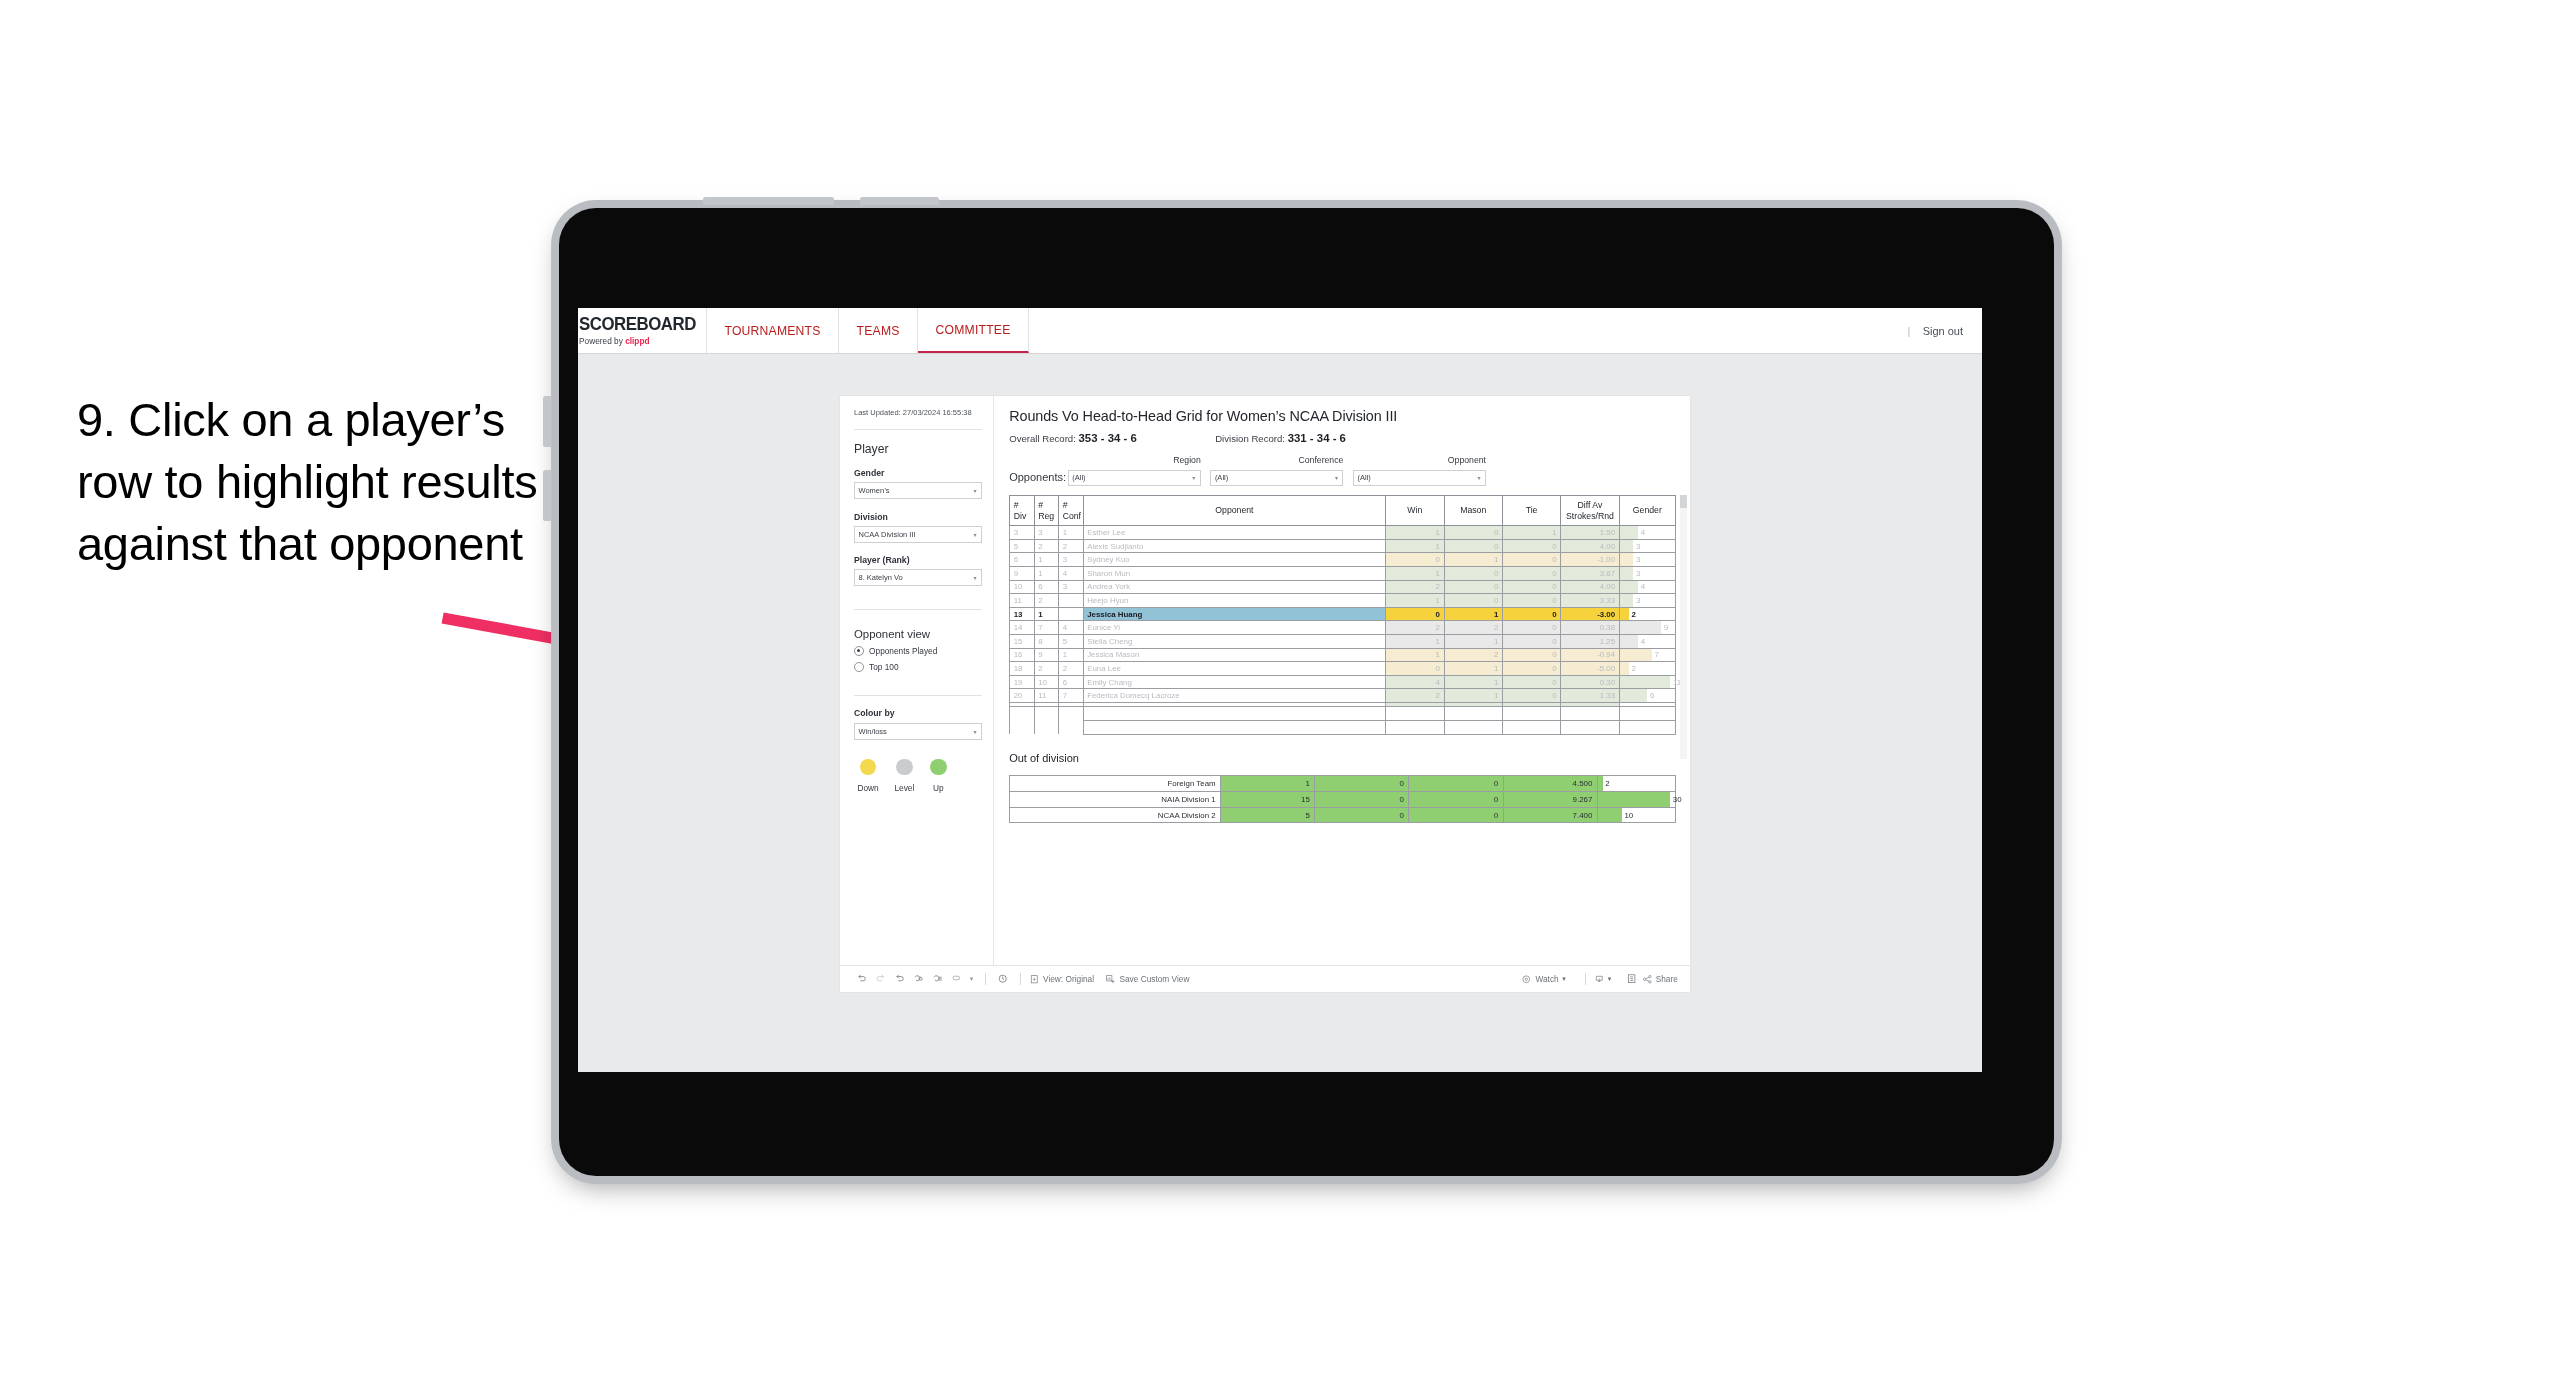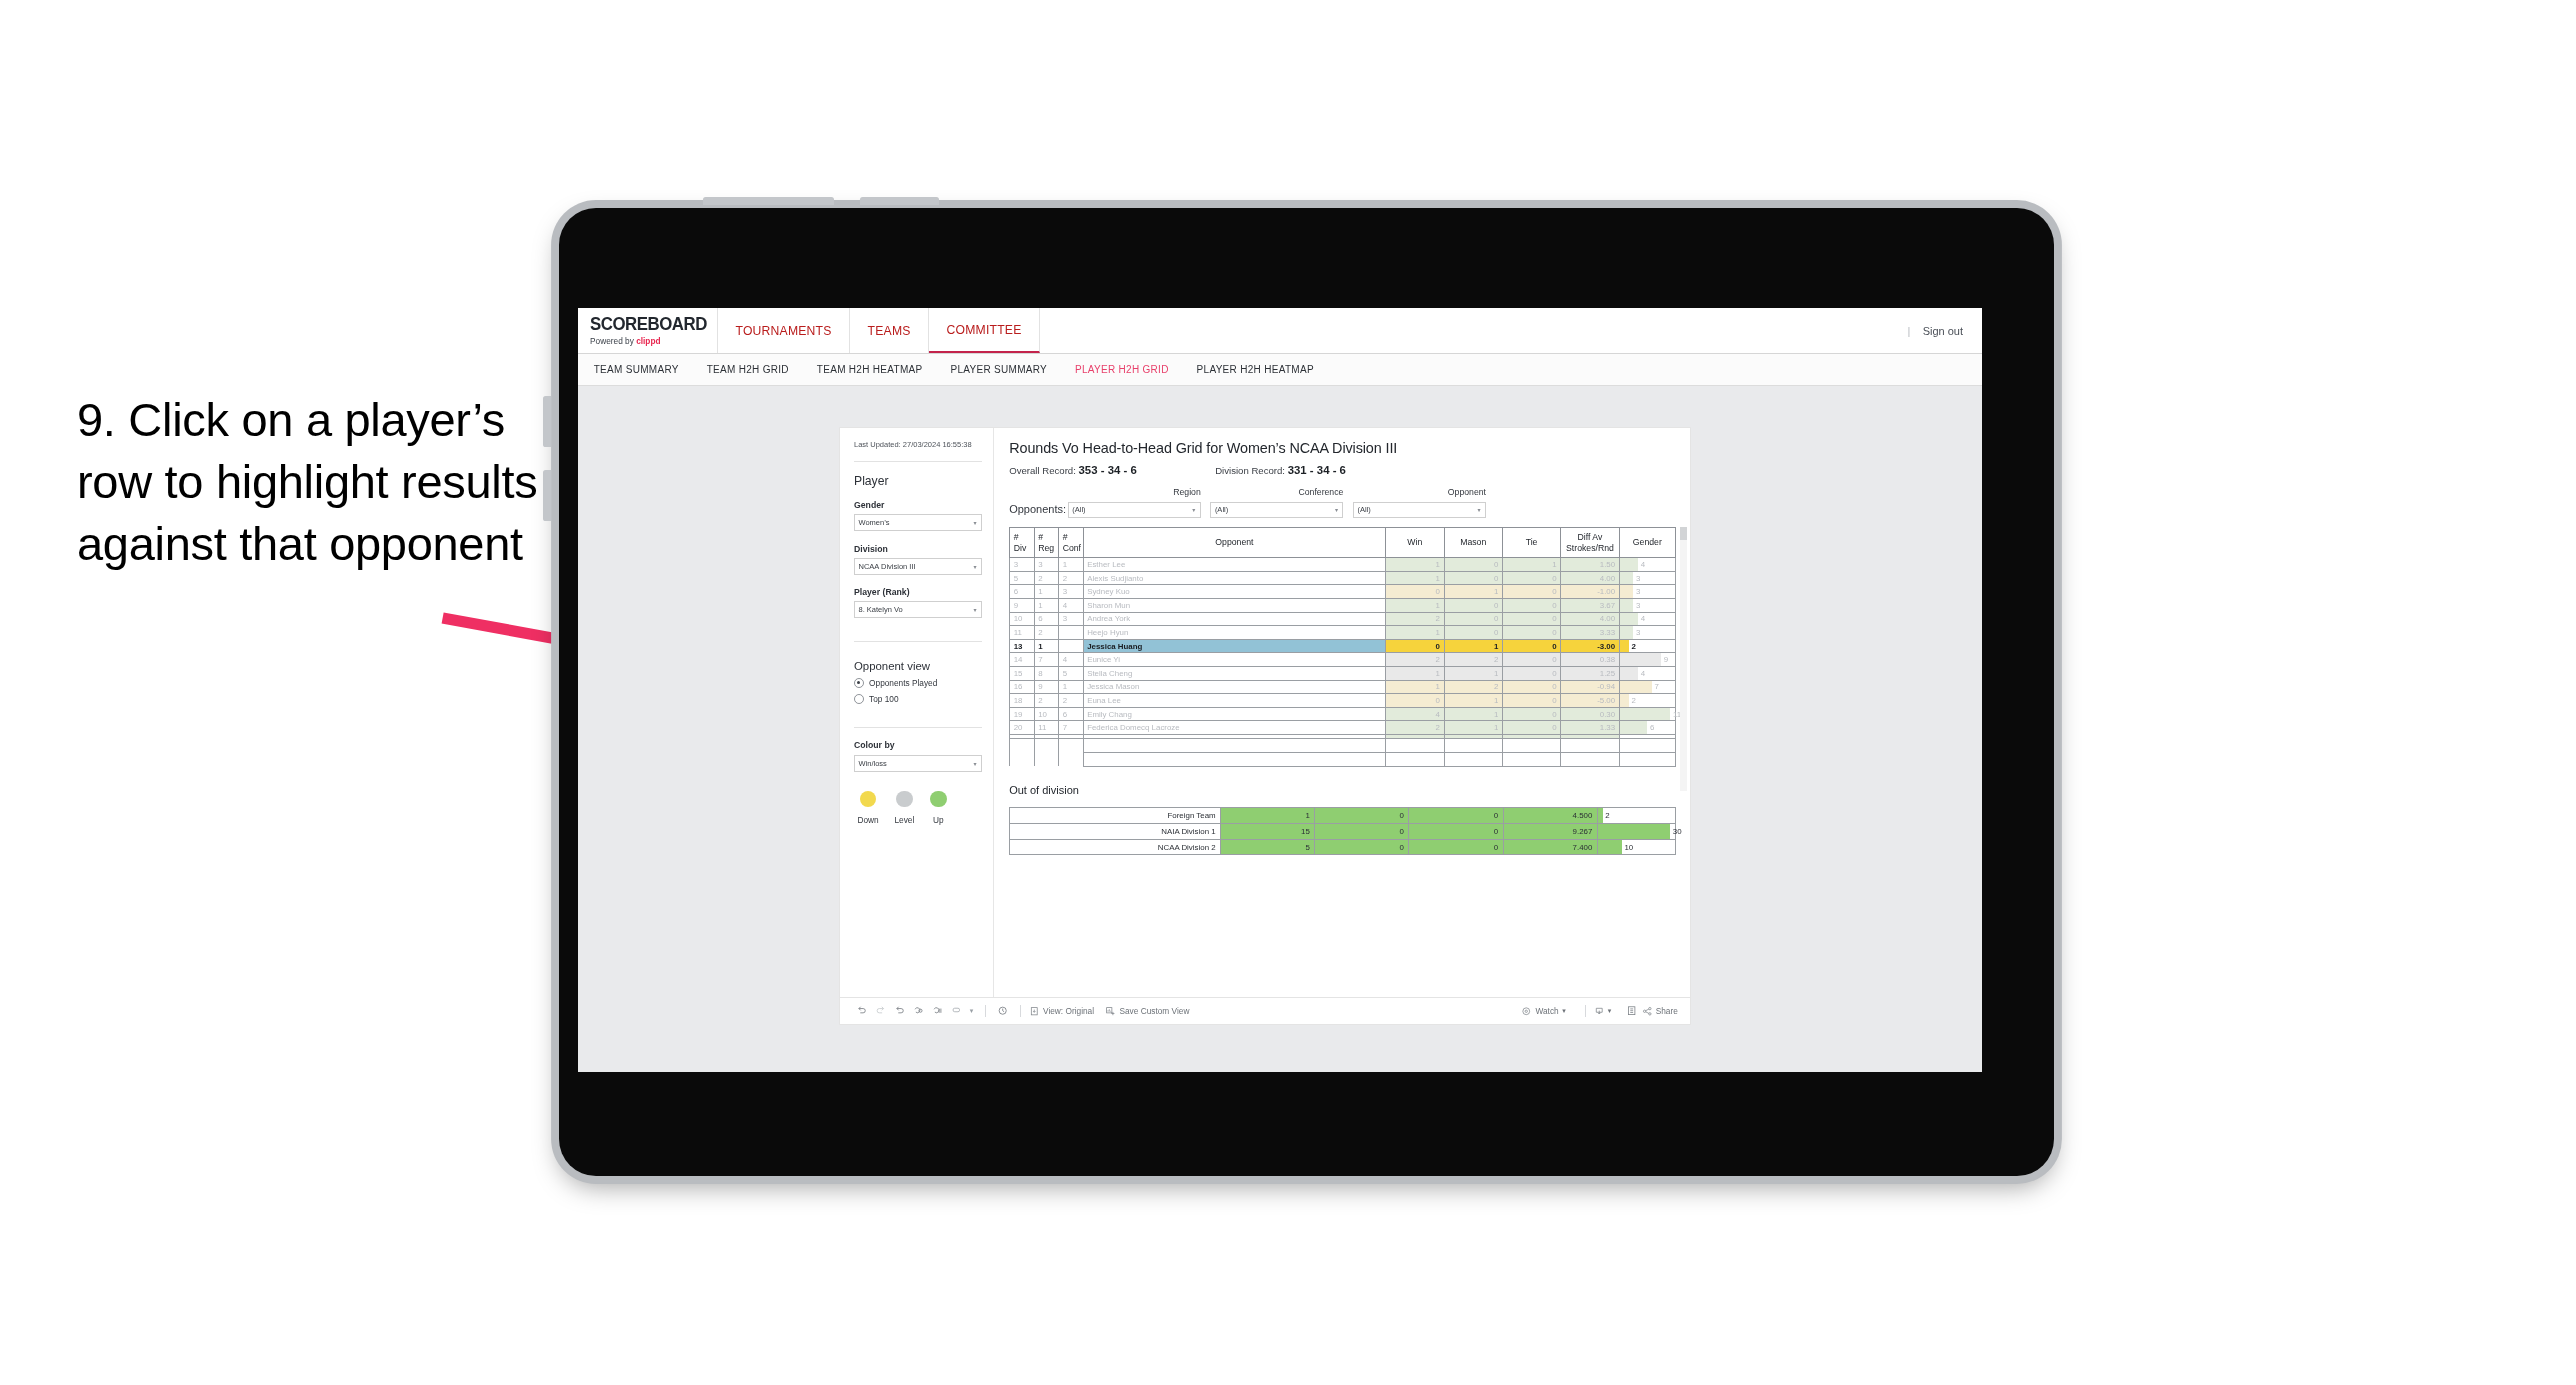--- a/index.html
+++ b/index.html
@@ -48,21 +48,21 @@
     background:#e9eaec;overflow:hidden;
   }
 
   
   .topnav{
     height:45px;background:#fff;display:flex;align-items:stretch;
     border-bottom:0.9px solid #d6d6d6;position:relative;
   }
   .brand{
     width:127px;display:flex;flex-direction:column;justify-content:center;
-    padding-left:12px;border-right:0.9px solid #e2e2e2;
+    padding-left:1px;border-right:0.9px solid #e2e2e2;
   }
   .brand-title{
     font-family:"Liberation Sans",sans-serif;font-weight:bold;
     font-size:18.3px;letter-spacing:-0.5px;color:#22272e;line-height:1;
     transform:scaleX(0.92);transform-origin:left;
   }
   .brand-sub{font-size:8.3px;color:#3b4049;margin-top:2.6px;}
   .brand-sub b{color:#e8264f;font-weight:bold;}
   .topnav-items{display:flex;align-items:stretch;}
   .topnav-item{
@@ -208,28 +208,20 @@
         <div class="topnav-item">TOURNAMENTS</div>
         <div class="topnav-item">TEAMS</div>
         <div class="topnav-item active">COMMITTEE</div>
       </div>
       <div class="signout">
         <span class="bar">|</span>
         <span class="lbl">Sign out</span>
       </div>
     </div>
 
-    <div class="subnav">
-      <div class="subnav-item">TEAM SUMMARY</div>
-      <div class="subnav-item">TEAM H2H GRID</div>
-      <div class="subnav-item">TEAM H2H HEATMAP</div>
-      <div class="subnav-item">PLAYER SUMMARY</div>
-      <div class="subnav-item active">PLAYER H2H GRID</div>
-      <div class="subnav-item">PLAYER H2H HEATMAP</div>
-    </div>
 
     <div class="workarea">
       <div class="viz">
         <div class="viz-body">
 
           <div class="sidebar">
             <div class="upd">Last Updated: 27/03/2024 16:55:38</div>
             <div class="hr"></div>
             <div class="sb-h1">Player</div>
 

